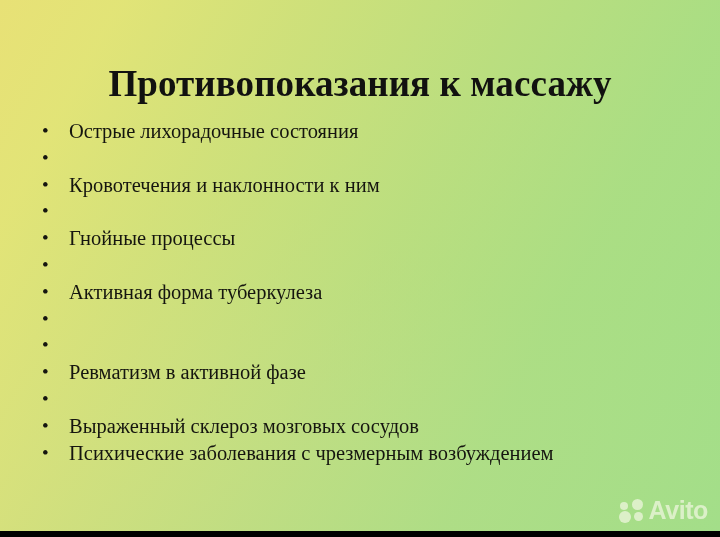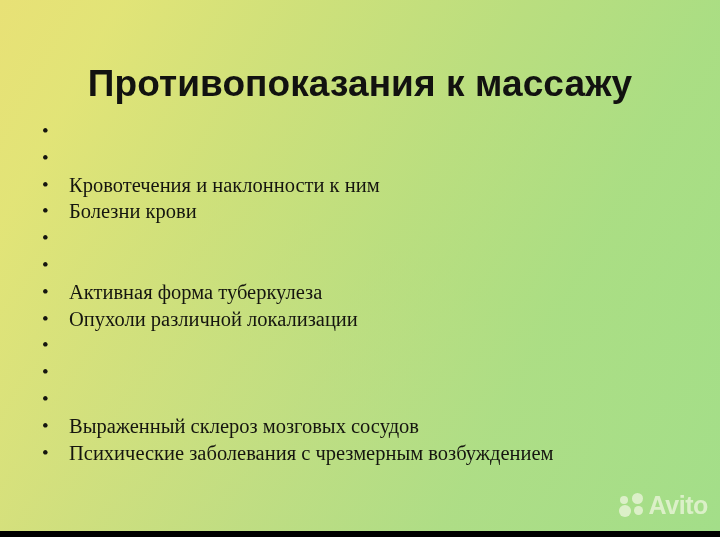--- a/index.html
+++ b/index.html
@@ -41,21 +41,21 @@
   
   #title-area {
     position: absolute;
     left: 0;
     top: 38px;
     width: 720px;
     text-align: center;
   }
   #slide-title {
     display: inline-block;
-    font-family: Liberation Sans, sans-serif;
+    font-family: Liberation Serif, serif;
     font-weight: bold;
     font-size: 37px;
     line-height: 1.12;
     color: #121210;
     letter-spacing: 0.1px;
     white-space: nowrap;
   }
 
   
   #bullet-list {
@@ -92,21 +92,21 @@
     display: inline-block;
   }
 
   
   #avito-watermark {
     position: absolute;
     right: 12px;
     bottom: 14px;
     height: 30px;
     display: flex;
-    align-items: flex-start;
+    align-items: flex-end;
     opacity: 0.62;
     pointer-events: none;
     user-select: none;
   }
   #avito-dots {
     position: relative;
     width: 28px;
     height: 24px;
     margin-right: 1px;
   }
@@ -143,51 +143,52 @@
 
 <div id="slide">
 
   <div id="title-area">
     <h1 id="slide-title">Противопоказания к массажу</h1>
   </div>
 
   <ul id="bullet-list">
     <li class="bullet-item">
       <span class="bullet-marker">•</span>
+      <span class="bullet-text">Острые лихорадочные состояния</span>
     </li>
     <li class="bullet-item">
       <span class="bullet-marker">•</span>
     </li>
     <li class="bullet-item">
       <span class="bullet-marker">•</span>
       <span class="bullet-text">Кровотечения и наклонности к ним</span>
     </li>
     <li class="bullet-item">
       <span class="bullet-marker">•</span>
-      <span class="bullet-text">Болезни крови</span>
-    </li>
-    <li class="bullet-item">
-      <span class="bullet-marker">•</span>
+    </li>
+    <li class="bullet-item">
+      <span class="bullet-marker">•</span>
+      <span class="bullet-text">Гнойные процессы</span>
     </li>
     <li class="bullet-item">
       <span class="bullet-marker">•</span>
     </li>
     <li class="bullet-item">
       <span class="bullet-marker">•</span>
       <span class="bullet-text">Активная форма туберкулеза</span>
     </li>
     <li class="bullet-item">
       <span class="bullet-marker">•</span>
-      <span class="bullet-text">Опухоли различной локализации</span>
-    </li>
-    <li class="bullet-item">
-      <span class="bullet-marker">•</span>
-    </li>
-    <li class="bullet-item">
-      <span class="bullet-marker">•</span>
+    </li>
+    <li class="bullet-item">
+      <span class="bullet-marker">•</span>
+    </li>
+    <li class="bullet-item">
+      <span class="bullet-marker">•</span>
+      <span class="bullet-text">Ревматизм в активной фазе</span>
     </li>
     <li class="bullet-item">
       <span class="bullet-marker">•</span>
     </li>
     <li class="bullet-item">
       <span class="bullet-marker">•</span>
       <span class="bullet-text">Выраженный склероз мозговых сосудов</span>
     </li>
     <li class="bullet-item">
       <span class="bullet-marker">•</span>

